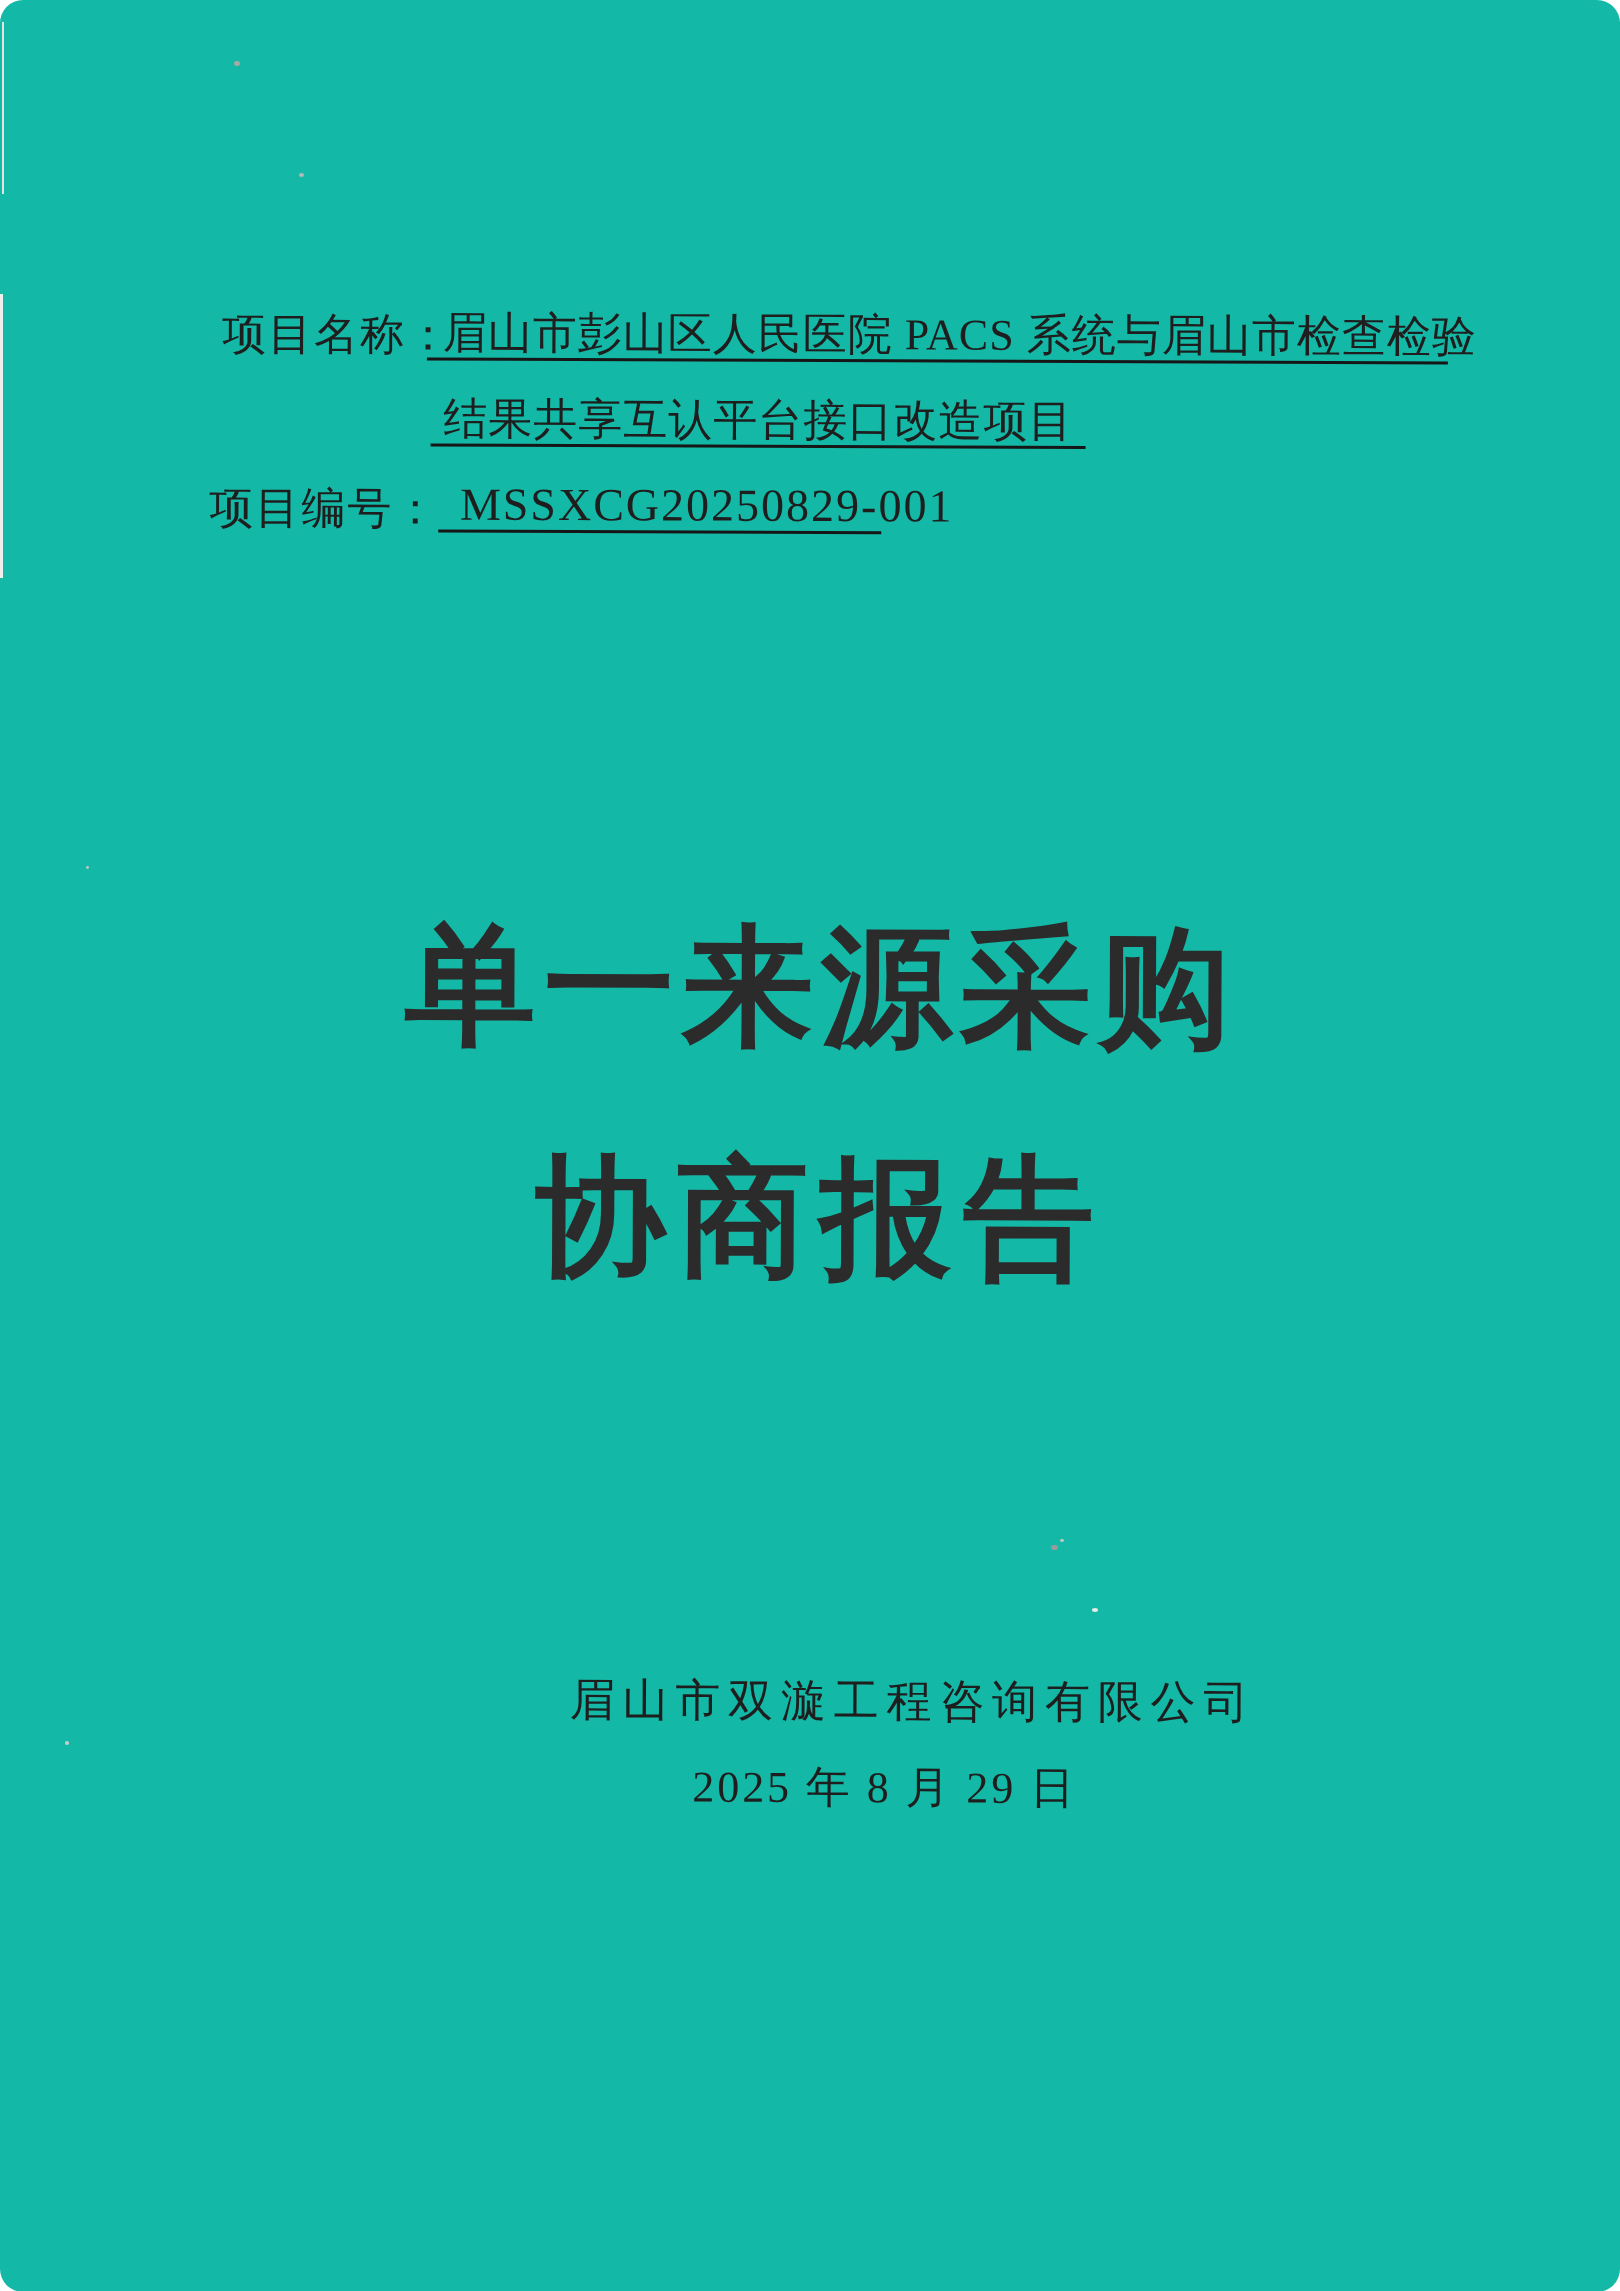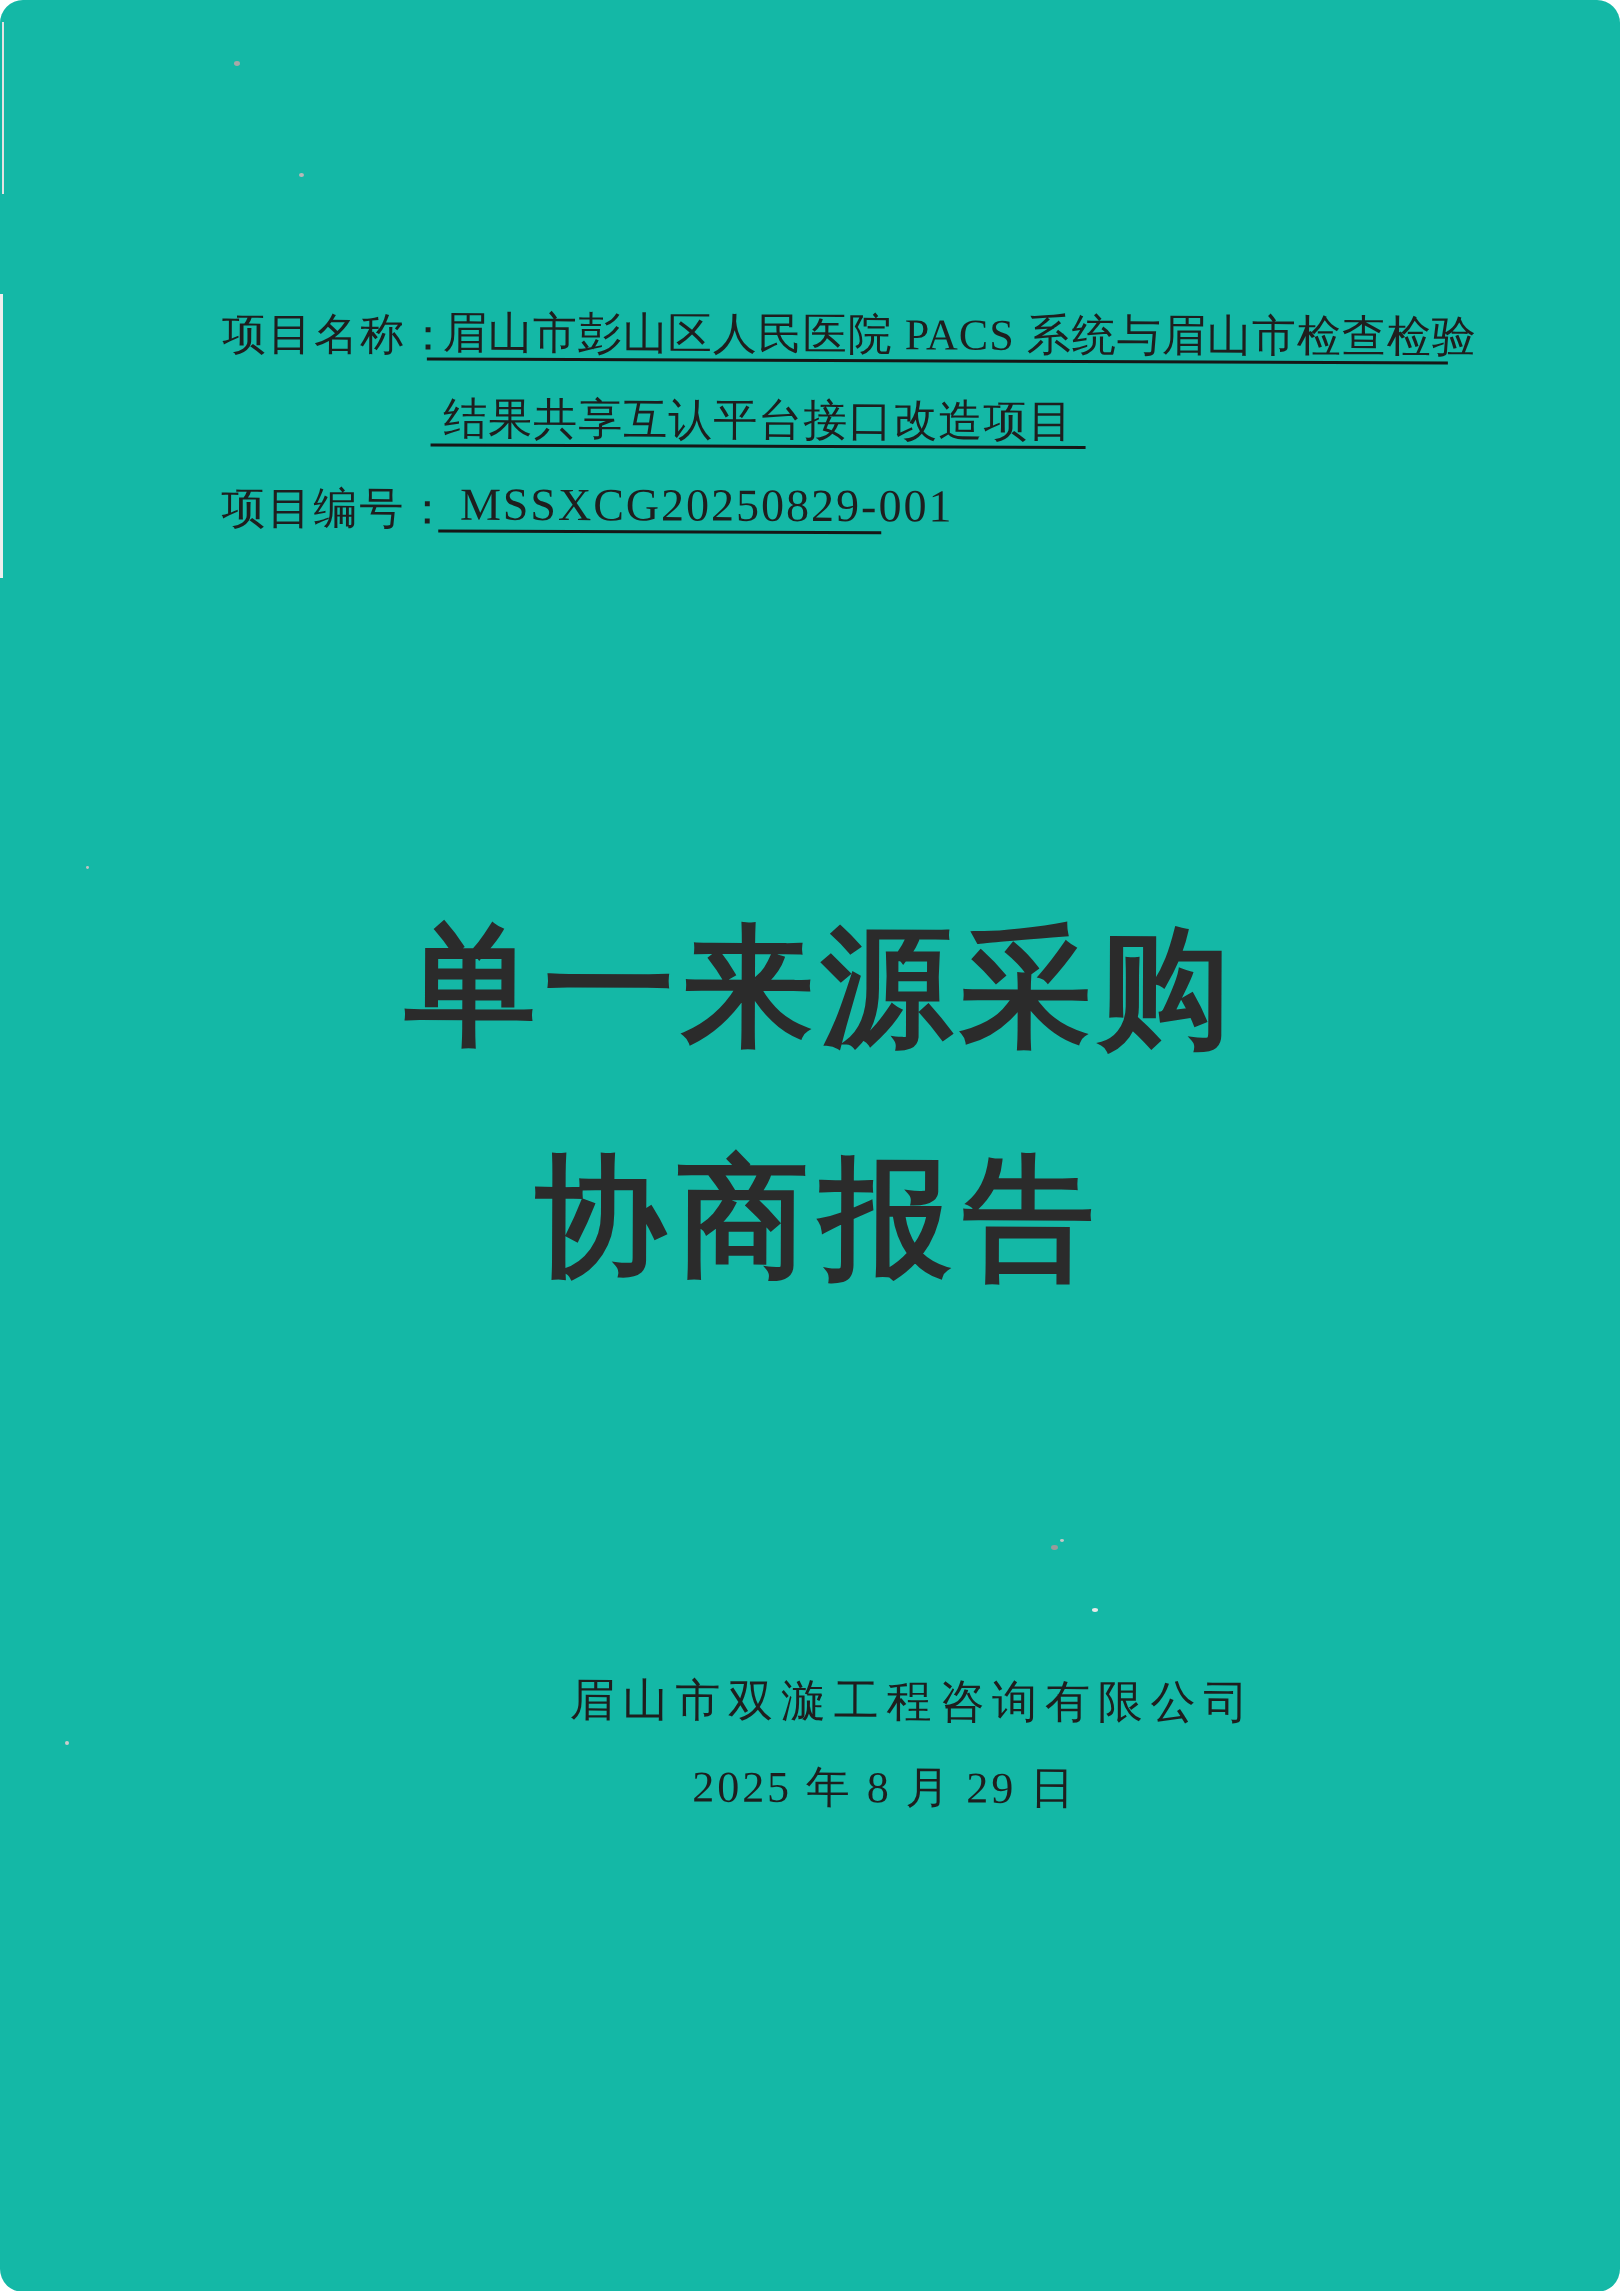--- a/index.html
+++ b/index.html
@@ -38,21 +38,21 @@
     line-height: 45px;
     letter-spacing: 1px;
     border-bottom: 3.9px solid #161616;
     padding-bottom: 2px;
     box-sizing: border-box;
     display: block;
   }
   .pn-label   { left: 222px; top: 312px; }
   .pn-line1   { left: 427px; top: 310px; width: 1021px; padding-left: 15.7px; }
   .pn-line2   { left: 431px; top: 396px; width: 655px;  padding-left: 12.7px; }
-  .no-label   { left: 222px; top: 486px; }
+  .no-label   { left: 210px; top: 486px; }
   .no-value   { left: 439px; top: 480px; width: 443px;  padding-left: 21.6px;
                 font-size: 46px; line-height: 47px; letter-spacing: 2px; }
 
   .title-block {
     left: 13.7px; top: 916px;
     width: 1620px;
     text-align: center;
     font-family: "DejaVu Sans", "Liberation Sans", sans-serif;
     font-weight: 900;
     color: #2b2b2b;

